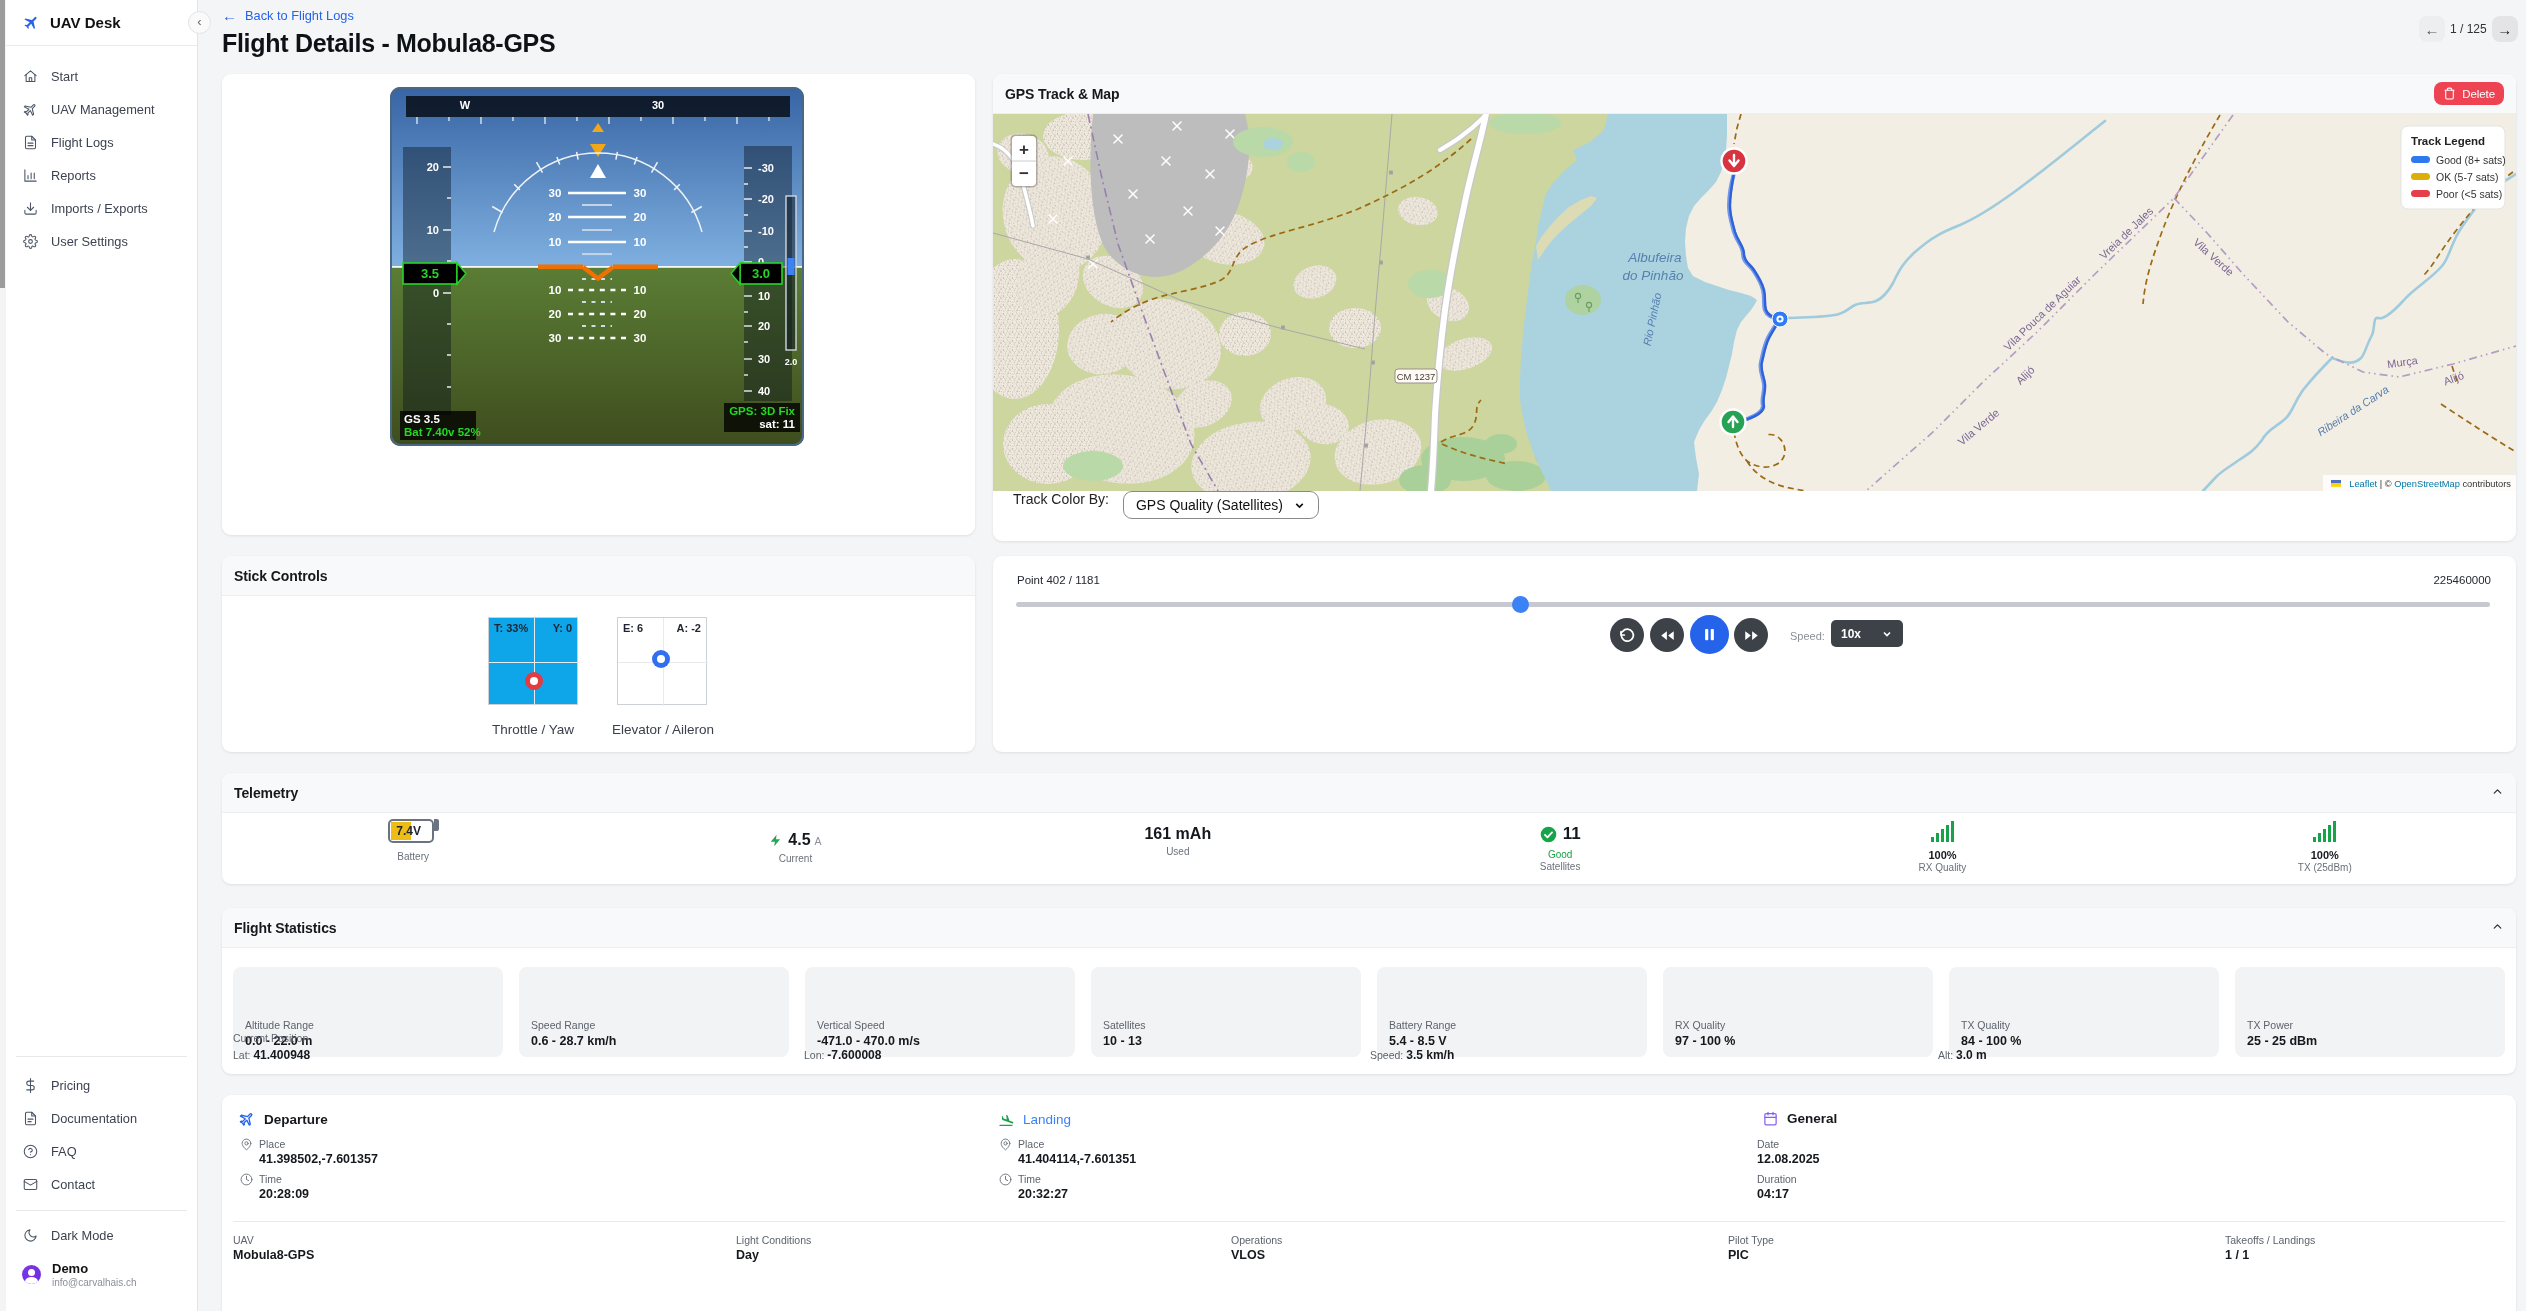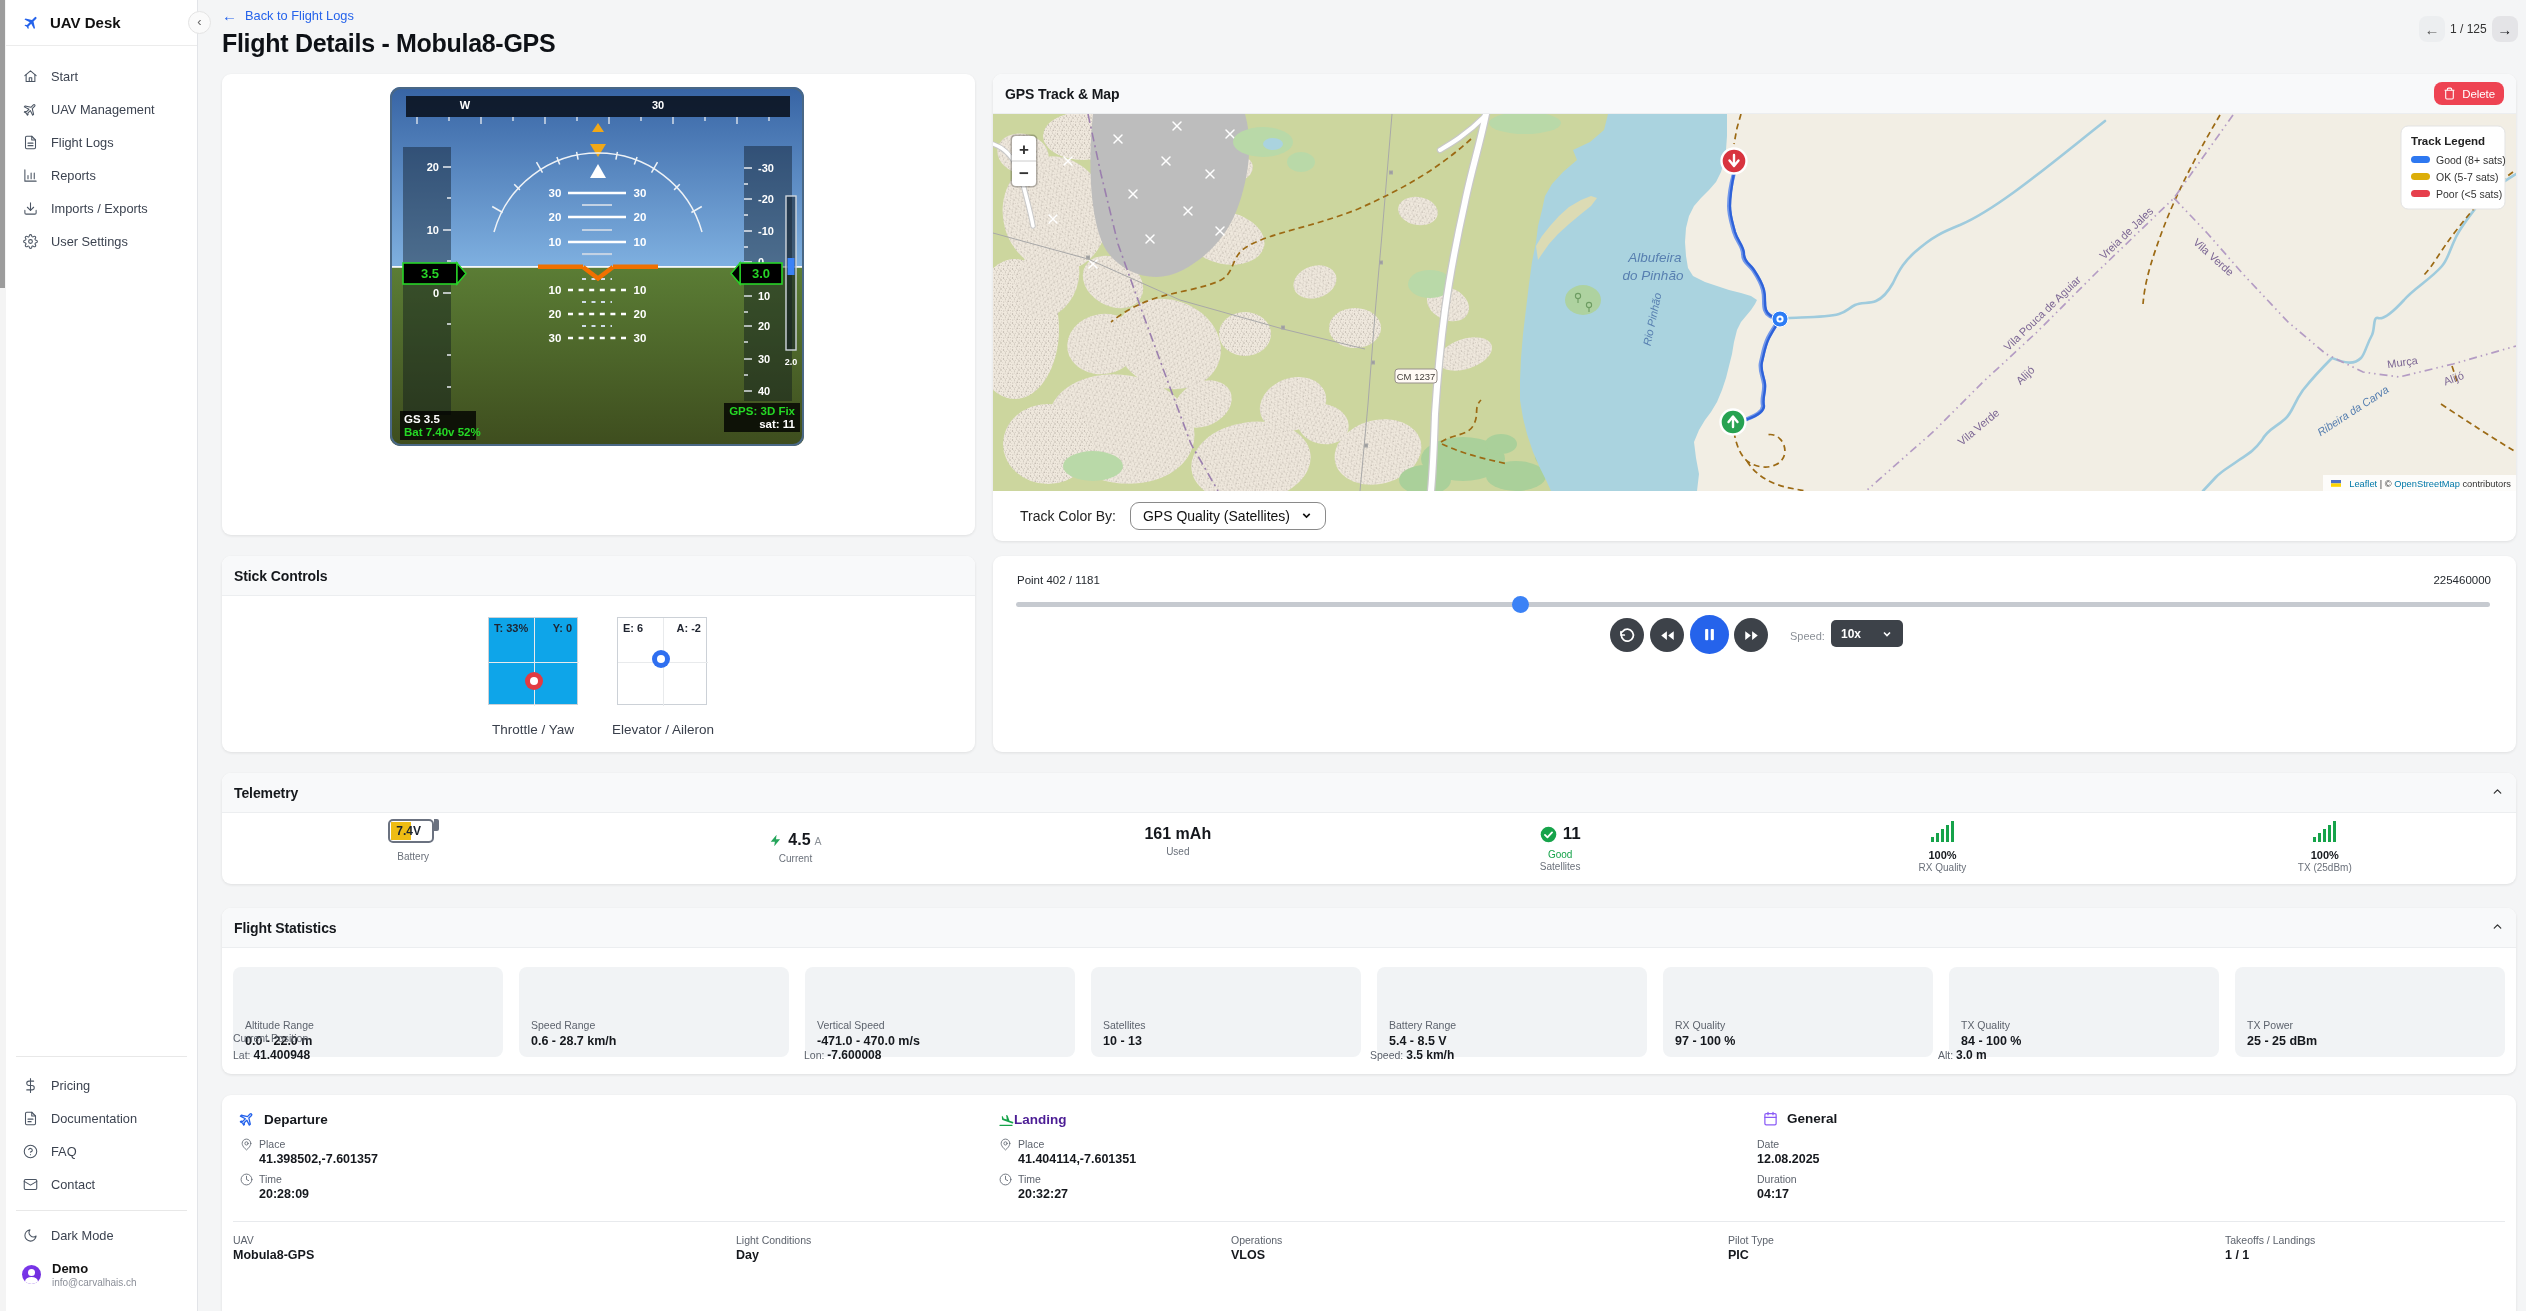--- a/index.html
+++ b/index.html
@@ -487,21 +487,21 @@
         </g>
 
         <g>
           <rect x="1330" y="361" width="193" height="16" fill="rgba(255,255,255,0.8)"></rect>
           <rect x="1338" y="366" width="10" height="3.4" fill="#4e70c4"></rect>
           <rect x="1338" y="369.4" width="10" height="3.4" fill="#ffd500"></rect>
           <text x="1518" y="372.5" font-size="9.3" text-anchor="end"><tspan fill="#0078a8">Leaflet</tspan><tspan fill="#333"> | © </tspan><tspan fill="#0078a8">OpenStreetMap</tspan><tspan fill="#333"> contributors</tspan></text>
         </g>
       </svg>
     </div>
-    <div style="display:flex;align-items:center;height:49px;padding-left:27px;">
+    <div style="display:flex;align-items:flex-start;height:49px;padding-left:20px;">
       <span style="font-size:14px;color:#222;">Track Color By:</span>
       <span style="margin-left:14px;display:inline-flex;align-items:center;border:1.5px solid #8a8a8a;border-radius:9px;padding:5px 12px;font-size:14px;color:#111;background:#fff;">GPS Quality (Satellites)<svg width="13" height="13" viewBox="0 0 24 24" fill="none" stroke="#111" stroke-width="3" style="margin-left:10px;">
             <path d="m6 9 6 6 6-6"></path>
           </svg></span>
     </div>
   </div>
 
   <div class="card" style="left:24px;top:556px;width:753px;height:196px;">
     <div class="chead">Stick Controls</div>
     <div style="position:relative;width:753px;height:156px;" id="sticks-slot">
@@ -696,21 +696,21 @@
             <path d="M12 6v6l4 2"></path>
           </svg></div>
       <div class="abs" style="left:37px;top:78px;font-size:10.5px;color:#5d636d;">Time</div>
       <div class="abs" style="left:37px;top:92px;font-size:12.5px;font-weight:bold;color:#15181d;">20:28:09</div>
 
       <div class="abs" style="left:776px;top:16px;display:flex;align-items:center;">
         <svg width="16" height="16" viewBox="0 0 24 24">
             <path fill="#16a34a" d="M21.6 18.6c.7.2 1.4-.2 1.4-1 0-.6-.4-1.2-1-1.4l-4.8-1.7-2.6-7.2c-.15-.4-.5-.75-.9-.85l-1-.3c-.25-.07-.5.13-.46.4l.9 6.3-4.7-1.7-.9-2.5c-.1-.3-.35-.5-.65-.6l-.75-.2c-.22-.06-.44.1-.42.33l.3 4.3c.03.4.3.75.68.9z"></path>
             <rect x="2" y="20.5" width="20" height="2" rx="1" fill="#16a34a"></rect>
           </svg>
-        <span style="font-size:13.5px;font-weight:bold;color:#4c1d95;">Landing</span>
+        <span style="font-size:13.5px;font-weight:normal;color:#3b82f6;margin-left:9px;">Landing</span>
       </div>
       <div class="abs" style="left:777px;top:42px;"><svg class="ic" width="13" height="13" viewBox="0 0 24 24" style="stroke:#6a707a;">
             <path d="M20 10c0 6-8 12-8 12s-8-6-8-12a8 8 0 0 1 16 0Z"></path>
             <circle cx="12" cy="10" r="3"></circle>
           </svg></div>
       <div class="abs" style="left:796px;top:43px;font-size:10.5px;color:#5d636d;">Place</div>
       <div class="abs" style="left:796px;top:57px;font-size:12.5px;font-weight:bold;color:#15181d;">41.404114,-7.601351</div>
       <div class="abs" style="left:777px;top:77px;"><svg class="ic" width="13" height="13" viewBox="0 0 24 24" style="stroke:#6a707a;">
             <circle cx="12" cy="12" r="10"></circle>
             <path d="M12 6v6l4 2"></path>

